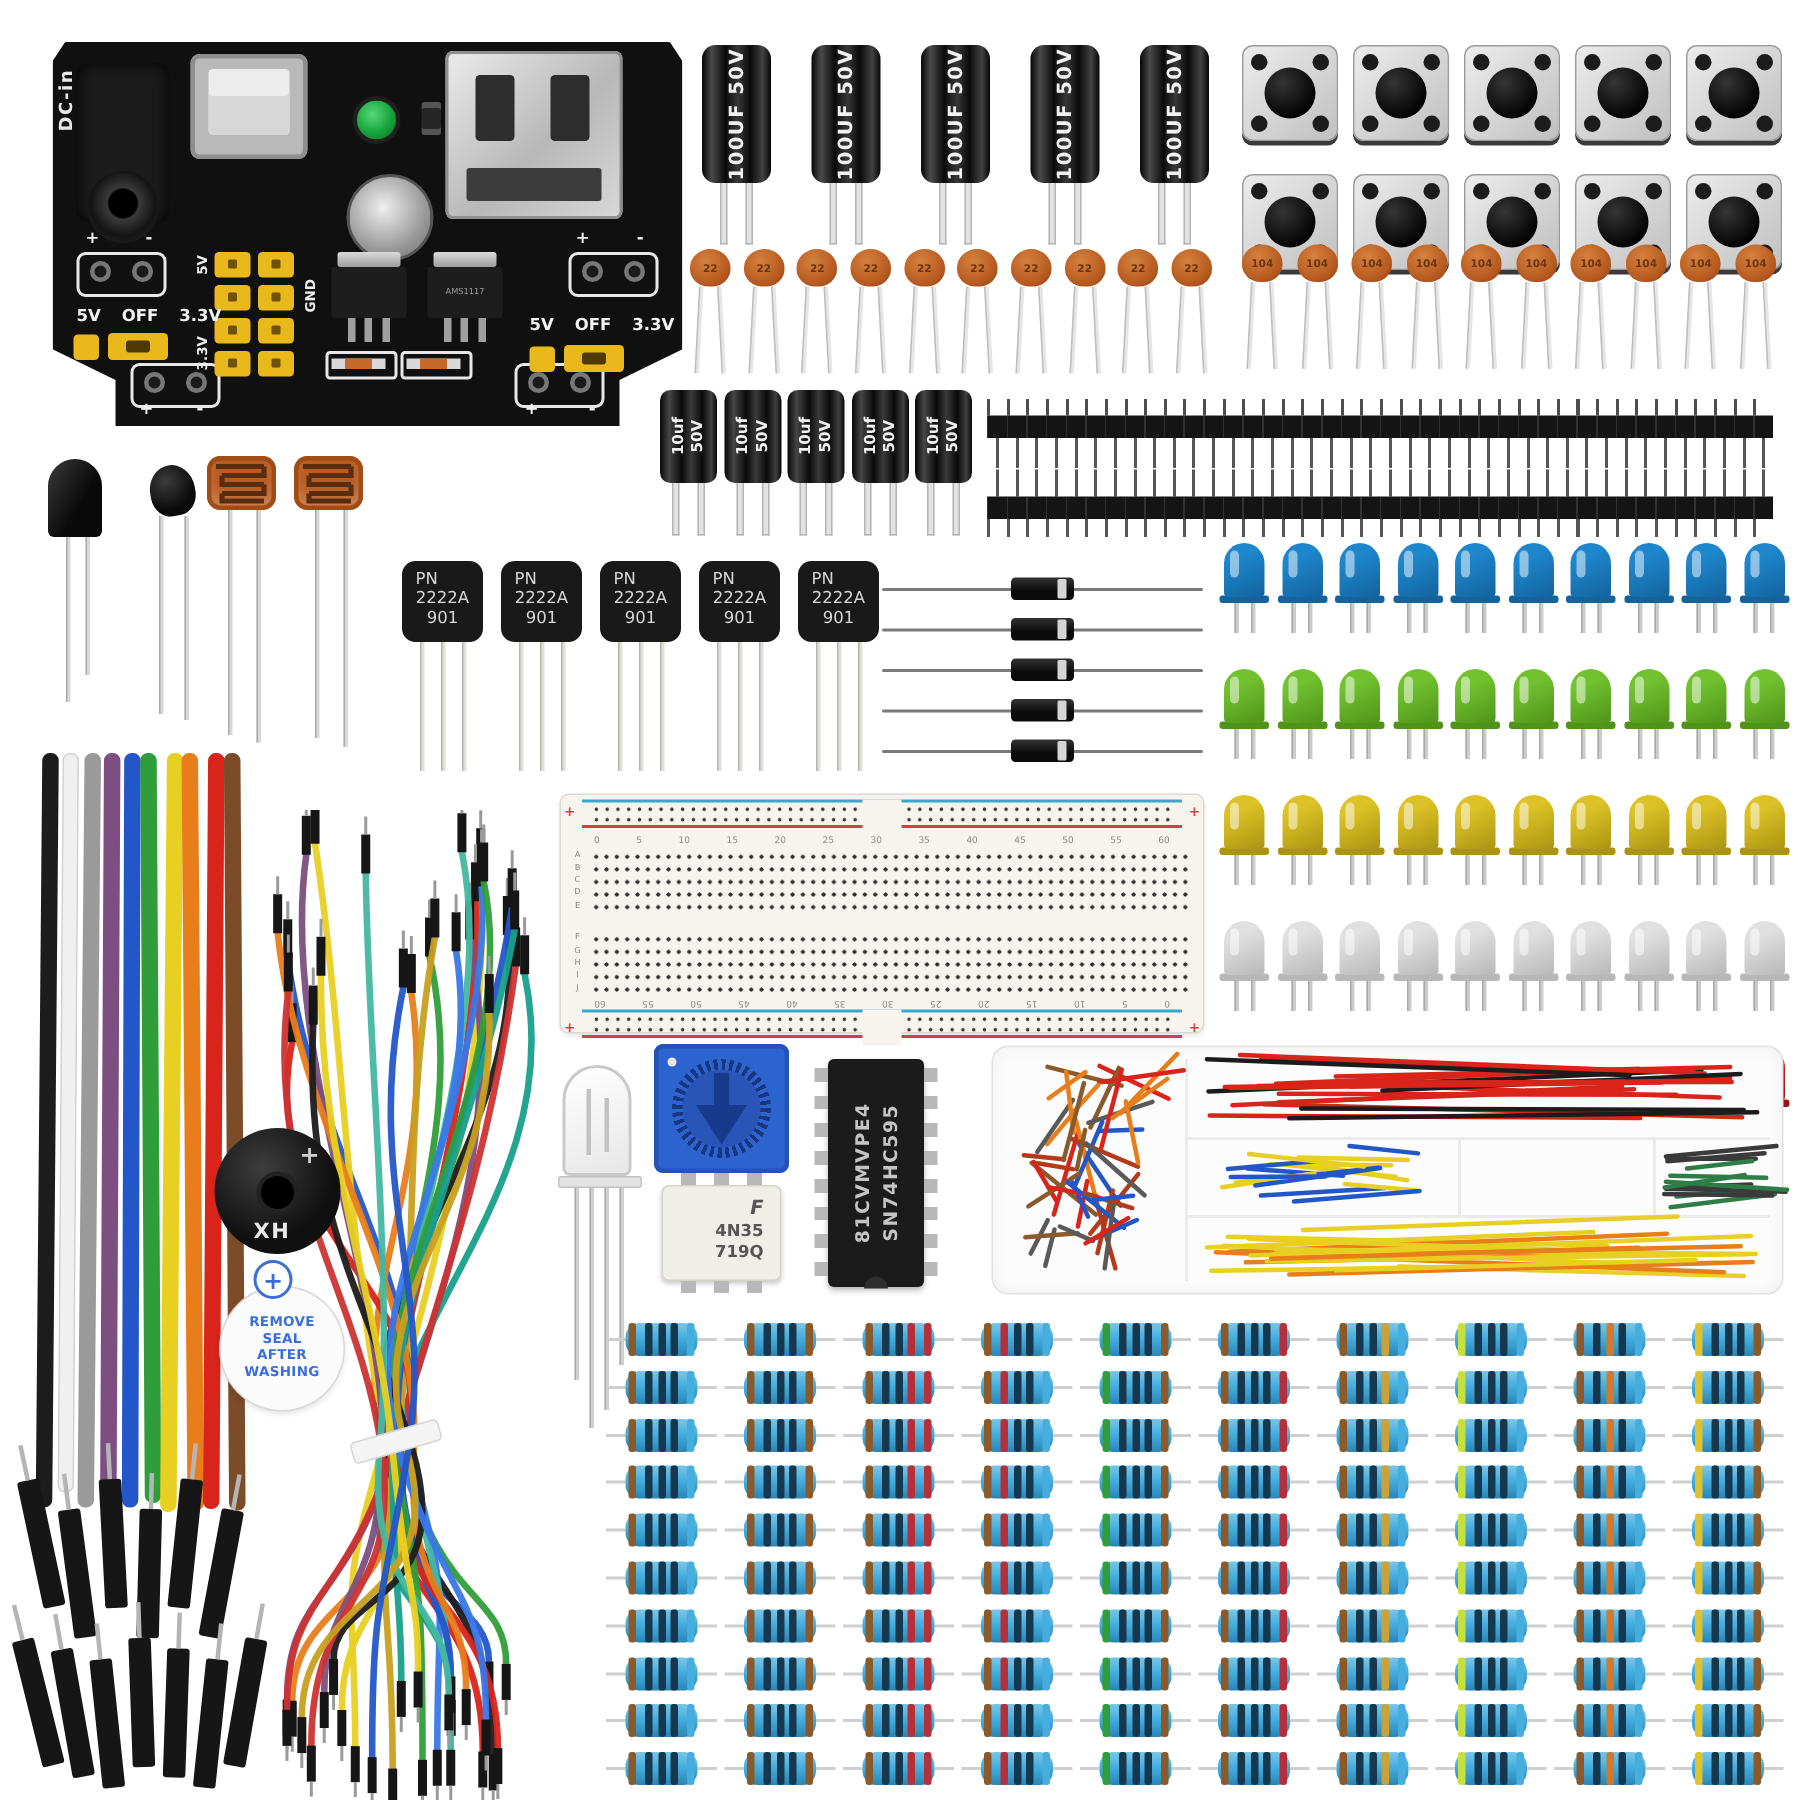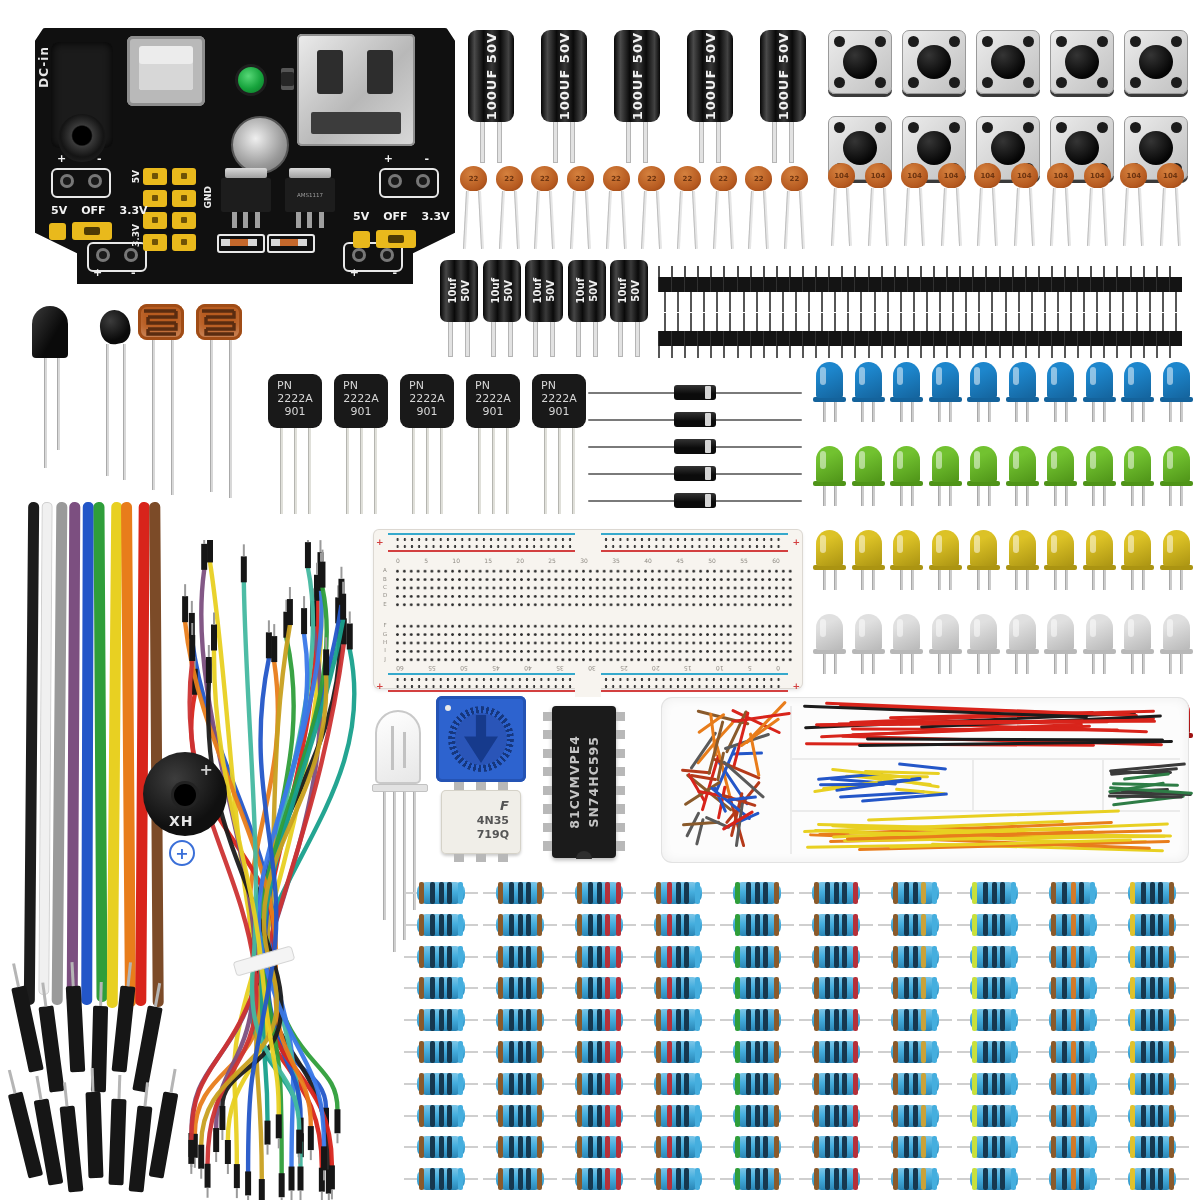--- a/index.html
+++ b/index.html
@@ -1517,20 +1517,26 @@
       <line x1="90.10101558731549" y1="655.4219311420311" x2="90.10101558731549" y2="665.4219311420311" stroke="#9a9a9a" stroke-width="2"></line>
       <rect x="76" y="414" width="60" height="14" rx="3" fill="#f4f4f4" stroke="#d5d5d5" transform="rotate(-16 106 421)"></rect>
     </svg>
 
   <div class="buz">
     <span class="plus">+</span>
     <div class="hole"></div>
     <span class="xh">XH</span>
   </div>
   <div class="seal-plus">+</div>
+  <div class="seal" id="seal">
+      <div class="ln" style="color: rgb(58, 111, 216);">REMOVE</div>
+      <div class="ln" style="color: rgb(58, 111, 216);">SEAL</div>
+      <div class="ln" style="color: rgb(58, 111, 216);">AFTER</div>
+      <div class="ln" style="color: rgb(58, 111, 216);">WASHING</div>
+    </div>
 
   <div class="rgb">
     <div class="rgb-dome">
         <i style="left:14px;"></i>
         <i style="left:26px;height:36px;top:20px;"></i>
       </div>
     <div class="rgb-flange"></div>
     <div class="rgb-legs">
       <i style="height:128px;"></i>
         <i style="height:160px;"></i>

